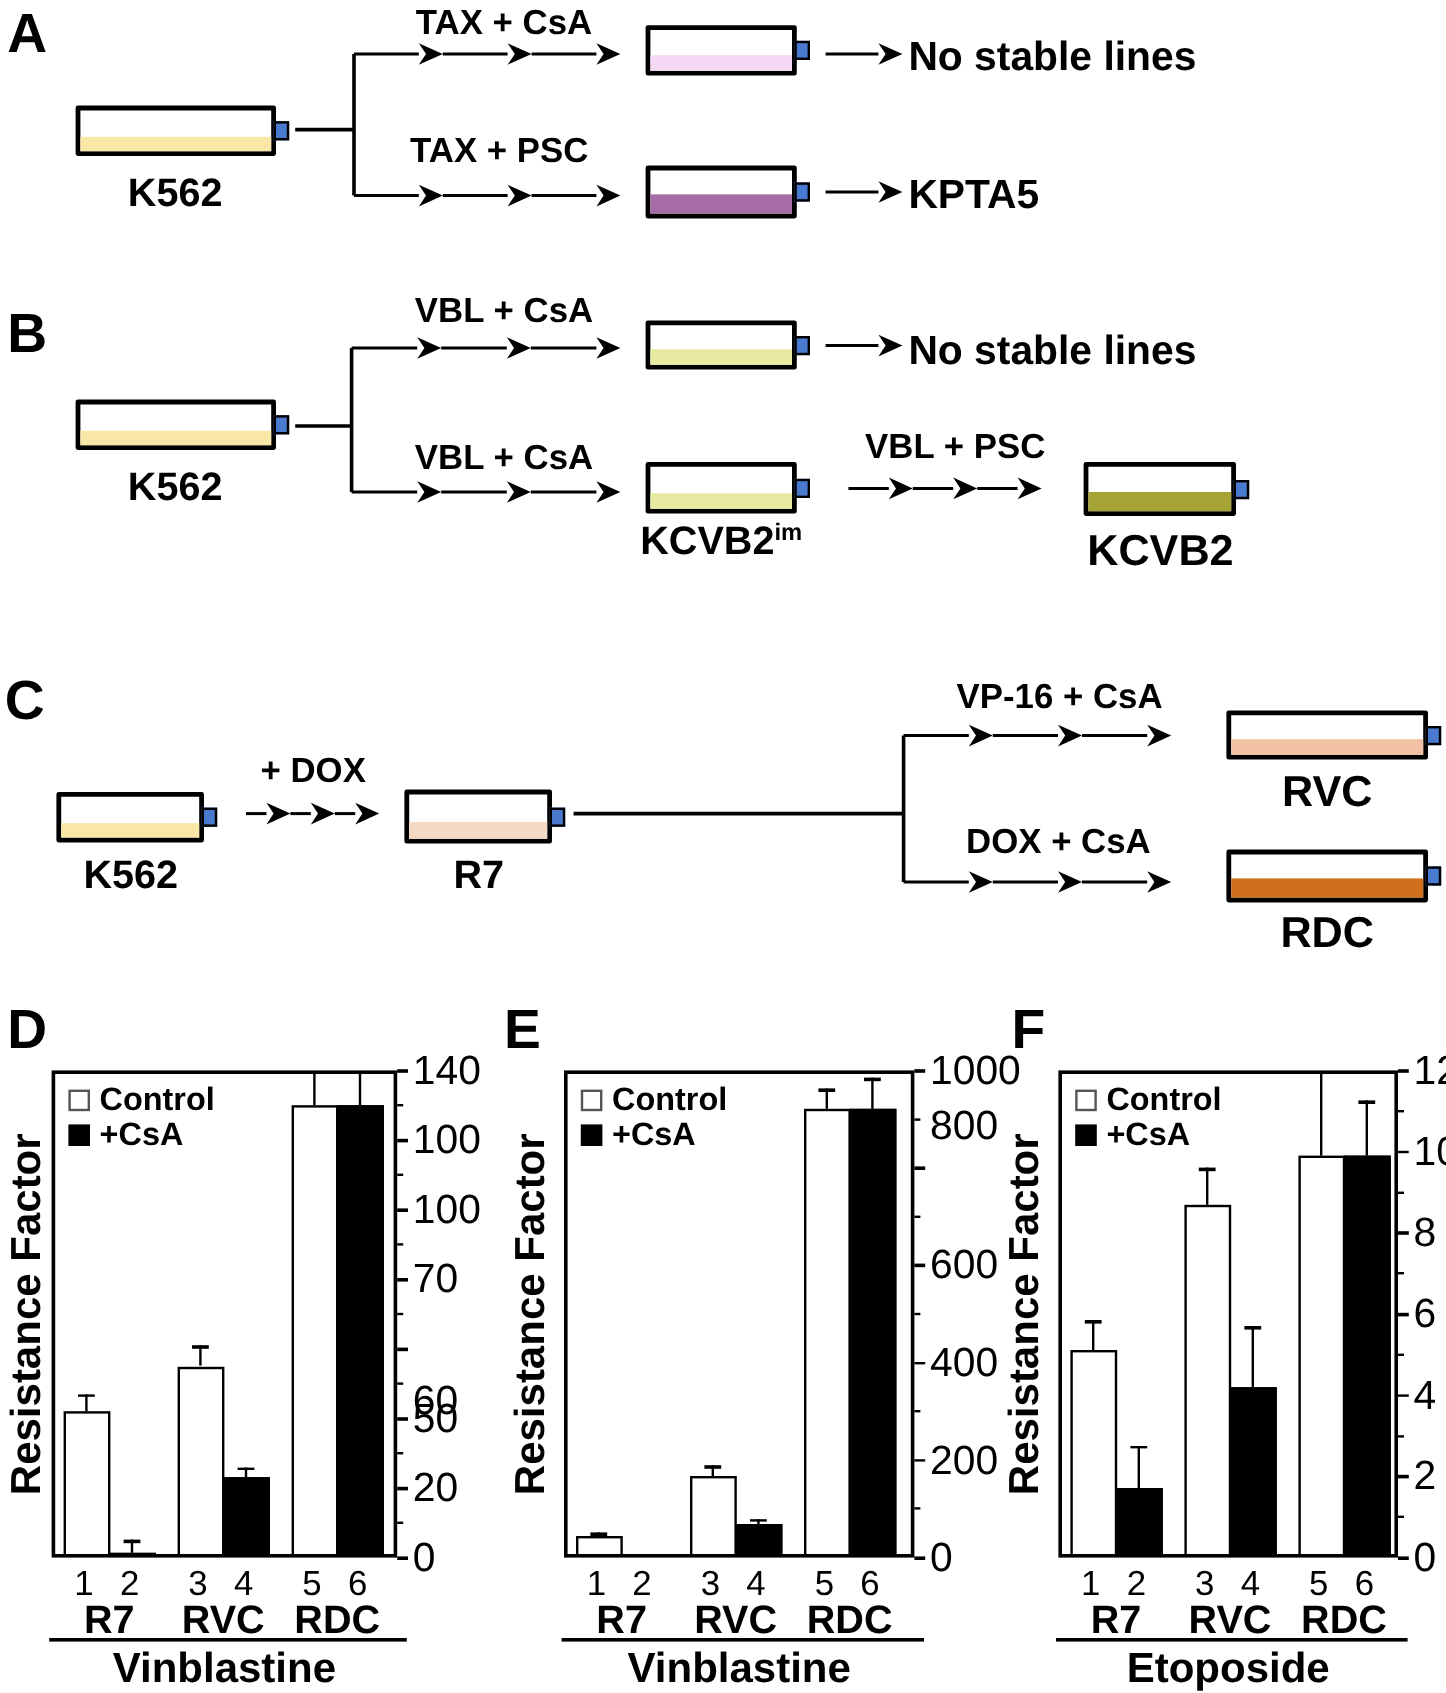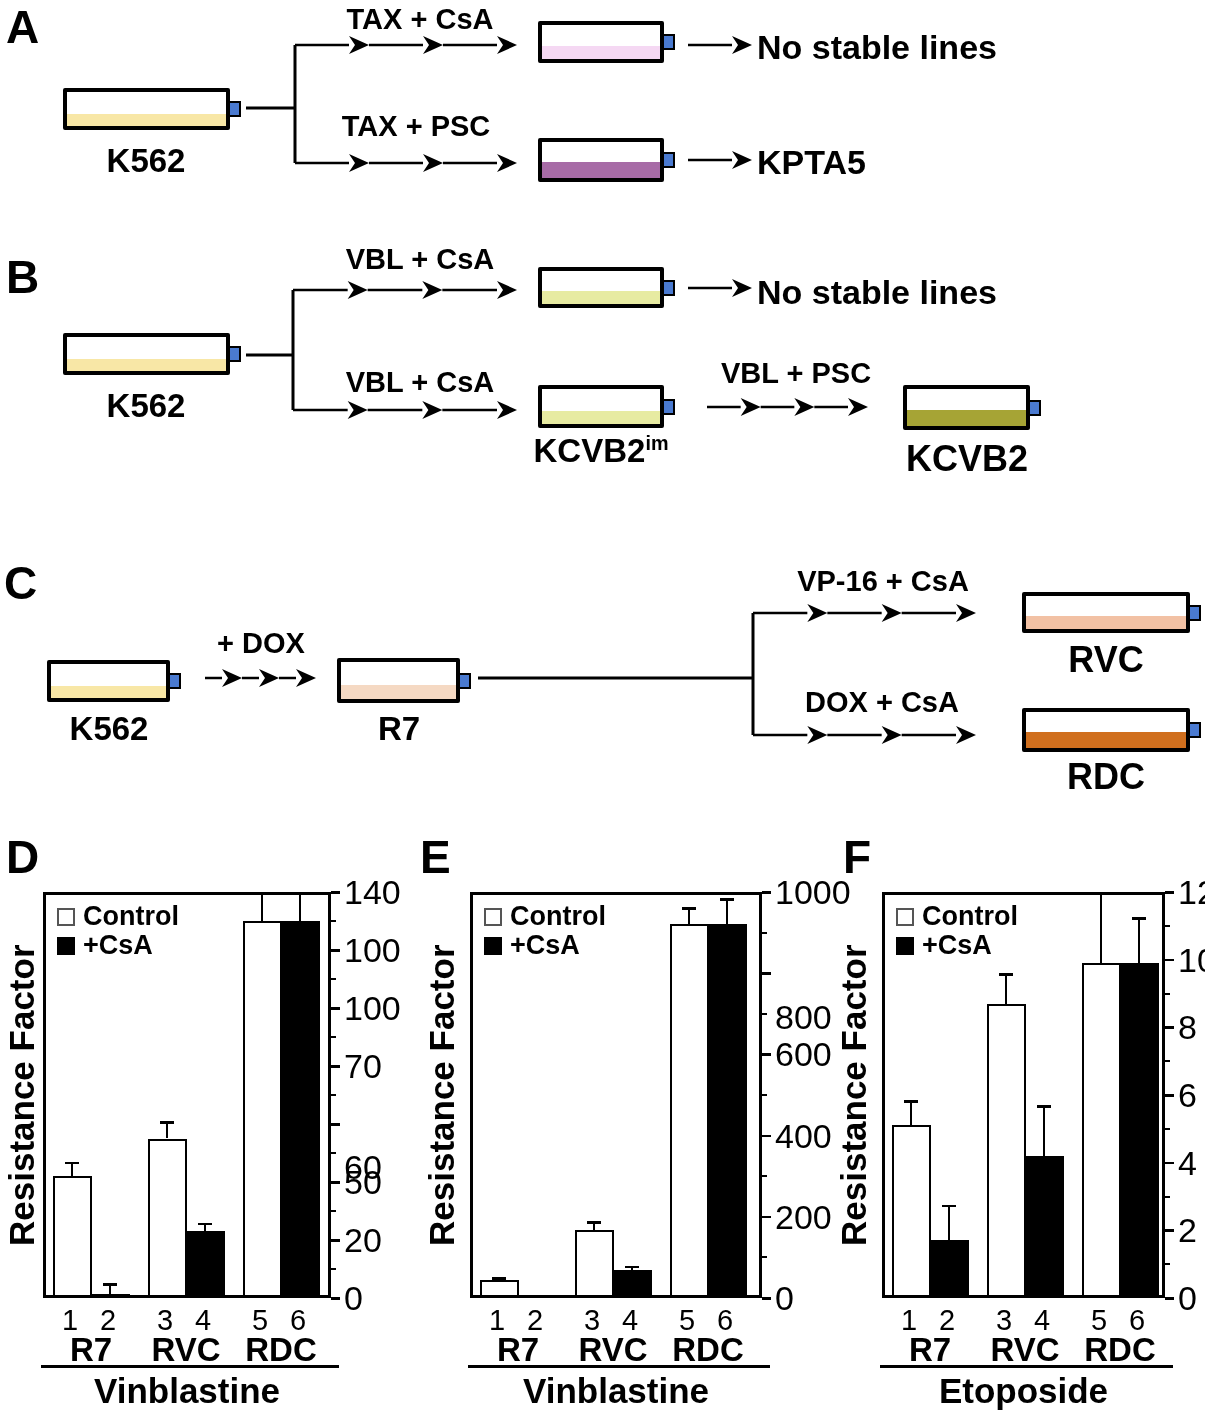--- a/index.html
+++ b/index.html
@@ -284,21 +284,21 @@
       <div class="tick" style="left: 762px; top: 1215.8px; width: 9px; height: 2.5px;"></div>
       <div class="ytick-label" style="left: 775px; top: 1200.8px;">200</div>
       <div class="tick" style="left: 762px; top: 1175.2px; width: 5px; height: 2px;"></div>
       <div class="tick" style="left: 762px; top: 1134.6px; width: 9px; height: 2.5px;"></div>
       <div class="ytick-label" style="left: 775px; top: 1119.6px;">400</div>
       <div class="tick" style="left: 762px; top: 1094px; width: 5px; height: 2px;"></div>
       <div class="tick" style="left: 762px; top: 1053.4px; width: 9px; height: 2.5px;"></div>
       <div class="ytick-label" style="left: 775px; top: 1038.4px;">600</div>
       <div class="tick" style="left: 762px; top: 1012.8px; width: 5px; height: 2px;"></div>
       <div class="tick" style="left: 762px; top: 972.2px; width: 9px; height: 2.5px;"></div>
-      <div class="ytick-label" style="left: 775px; top: 1001px;">800</div>
+      <div class="ytick-label" style="left: 775px; top: 922px;">800</div>
       <div class="tick" style="left: 762px; top: 931.6px; width: 5px; height: 2px;"></div>
       <div class="tick" style="left: 762px; top: 891px; width: 9px; height: 2.5px;"></div>
       <div class="ytick-label" style="left: 775px; top: 876px;">1000</div>
       <div class="xnum" style="left: 497px; top: 1304px;">1</div>
       <div class="xnum" style="left: 535px; top: 1304px;">2</div>
       <div class="xnum" style="left: 592px; top: 1304px;">3</div>
       <div class="xnum" style="left: 630px; top: 1304px;">4</div>
       <div class="xnum" style="left: 687px; top: 1304px;">5</div>
       <div class="xnum" style="left: 725px; top: 1304px;">6</div>
       <div class="grp" style="left: 518px; top: 1331px;">R7</div>

